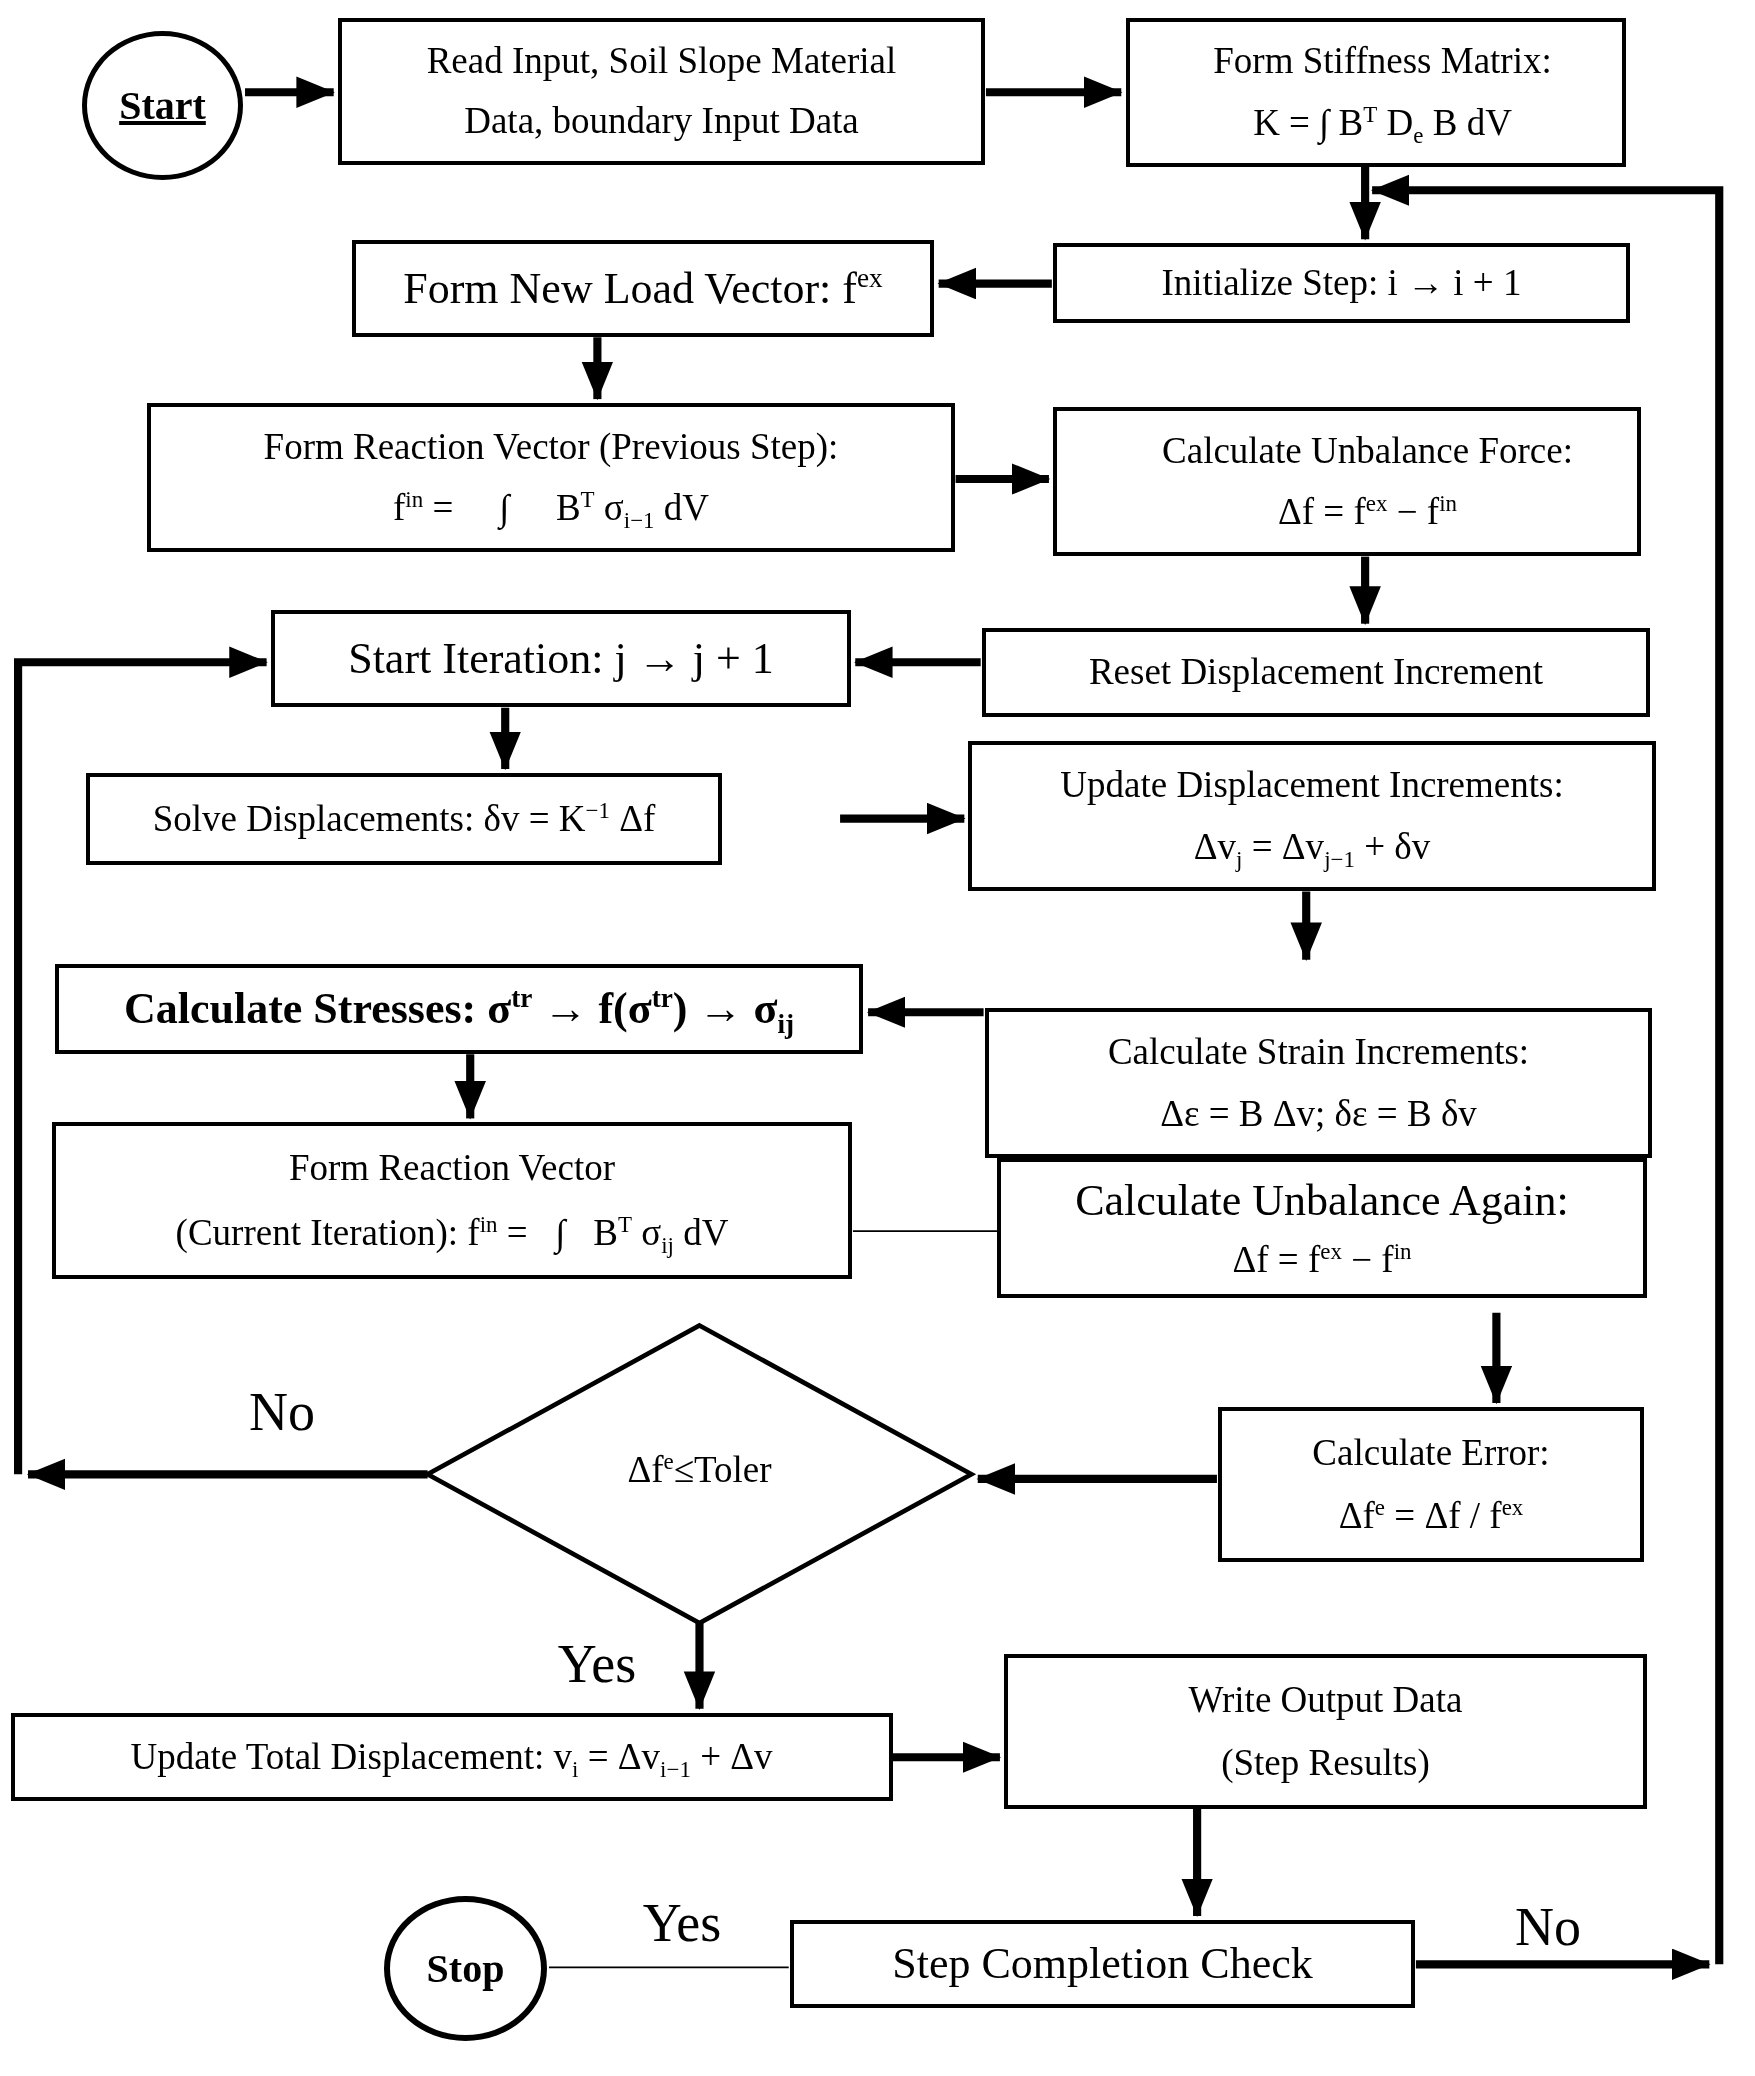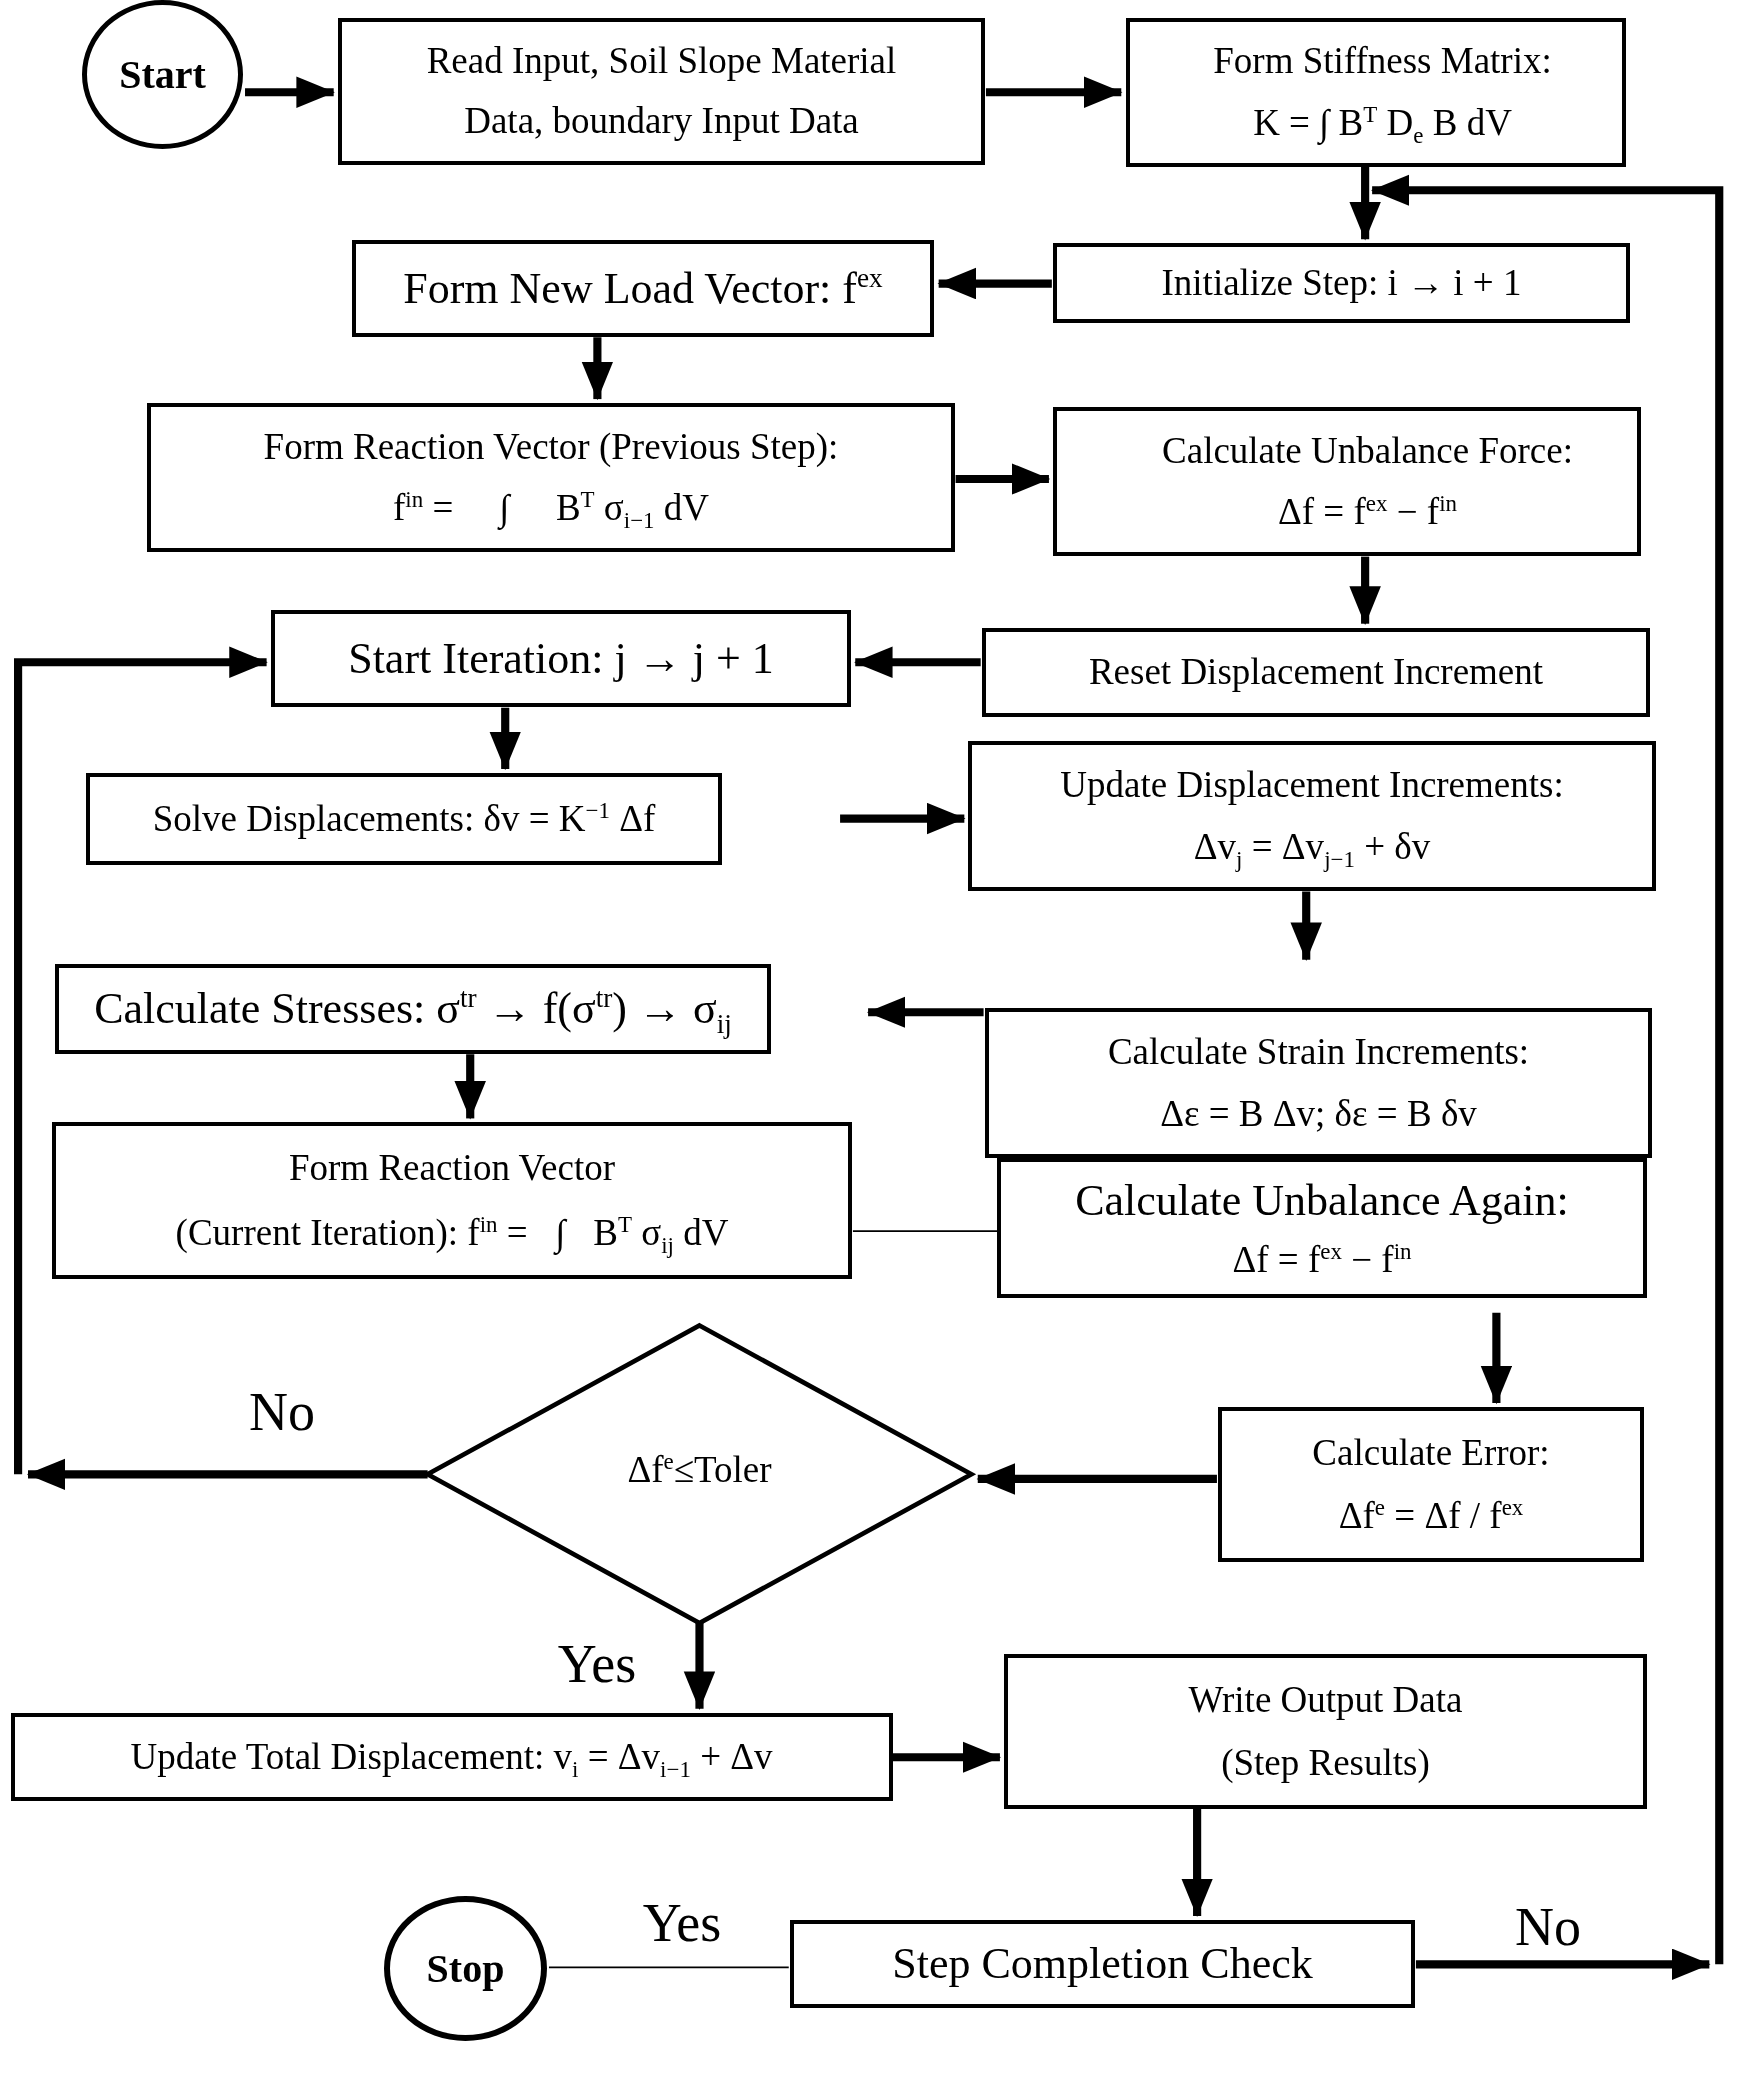--- a/index.html
+++ b/index.html
@@ -63,21 +63,21 @@
     width: 303px;
     text-align: center;
   }
   sup, sub { font-size: 62%; line-height: 0; }
 </style>
 </head>
 <body>
 
 <div class="canvas">
 
-  <div class="node ellipse" id="start-node" style="left:82px; top:0; width:161px; height:149px;">
+  <div class="node ellipse" id="start-node" style="left:82px; top:31px; width:161px; height:149px;text-decoration:underline;">
     <div class="line">Start</div>
   </div>
 
   <div class="node" style="left:338px; top:17.5px; width:647px; height:147px;">
     <div class="line">Read Input, Soil Slope Material</div>
     <div class="line">Data, boundary Input Data</div>
   </div>
 
   <div class="node" style="left:1126px; top:17.5px; width:500px; height:149px;padding-left:20px;">
     <div class="line">Form Stiffness Matrix:</div>
@@ -117,21 +117,21 @@
   <div class="node" style="left:968px; top:741px; width:688px; height:150px;">
     <div class="line">Update Displacement Increments:</div>
     <div class="line">Δv<sub>j</sub> = Δv<sub>j−1</sub> + δv</div>
   </div>
 
   <div class="node" style="left:985px; top:964px; width:667px; height:150px;margin-top:44px;">
     <div class="line">Calculate Strain Increments:</div>
     <div class="line">Δε = B Δv; δε = B δv</div>
   </div>
 
-  <div class="node" style="left:55px; top:964px; width:716px; height:90px;">
+  <div class="node" style="left:55px; top:964px; width:808px; height:90px;font-weight:bold;">
     <div class="line lg">Calculate Stresses: σ<sup>tr</sup> → f(σ<sup>tr</sup>) → σ<sub>ij</sub></div>
   </div>
 
   <div class="node" style="left:52px; top:1122px; width:800px; height:157px;">
     <div class="line">Form Reaction Vector</div>
     <div class="line">(Current Iteration): f<sup>in</sup> =  ∫  B<sup>T</sup> σ<sub>ij</sub> dV</div>
   </div>
 
   <div class="node" style="left:997px; top:1158px; width:650px; height:140px;">
     <div class="line lg">Calculate Unbalance Again:</div>

